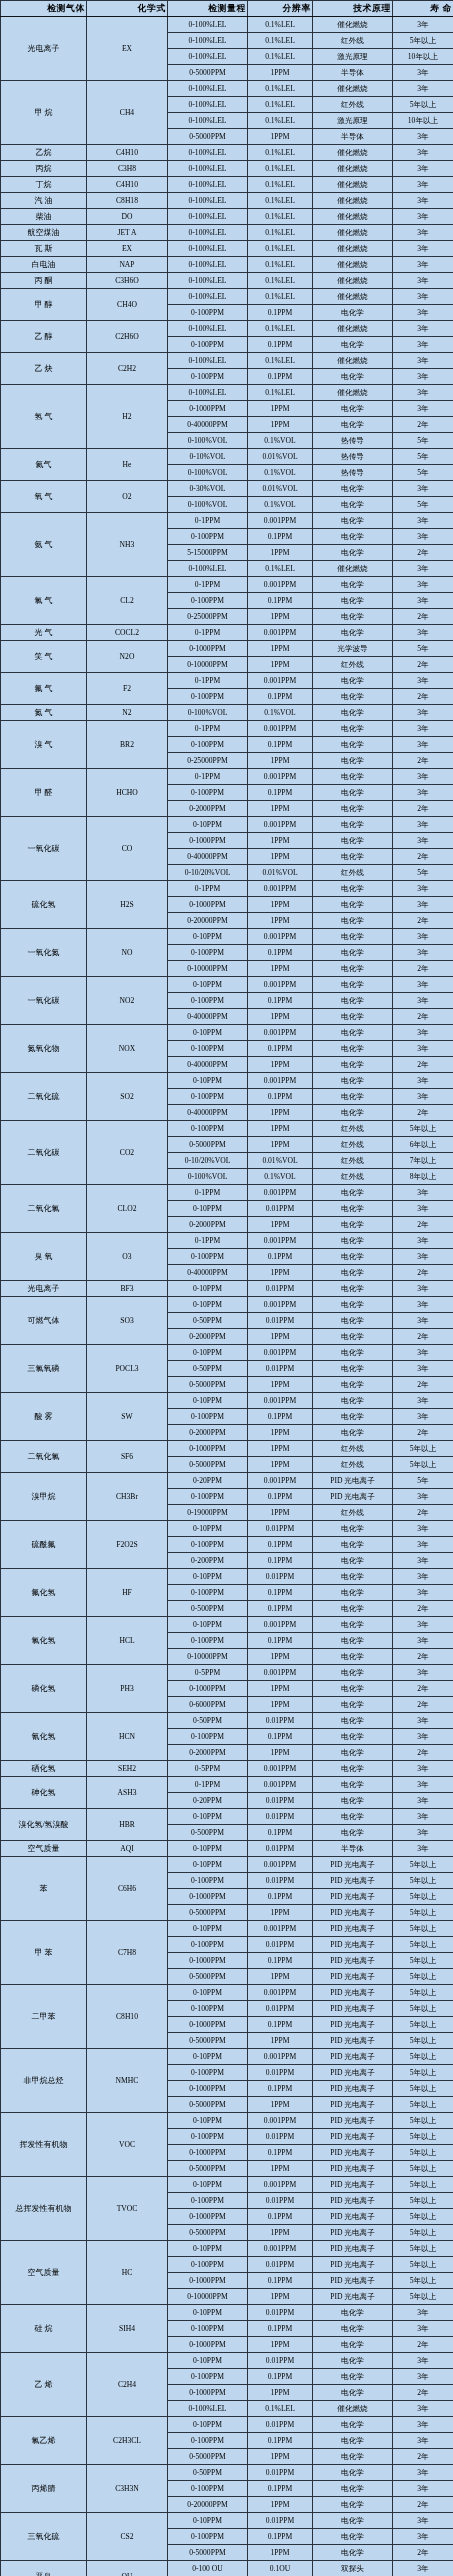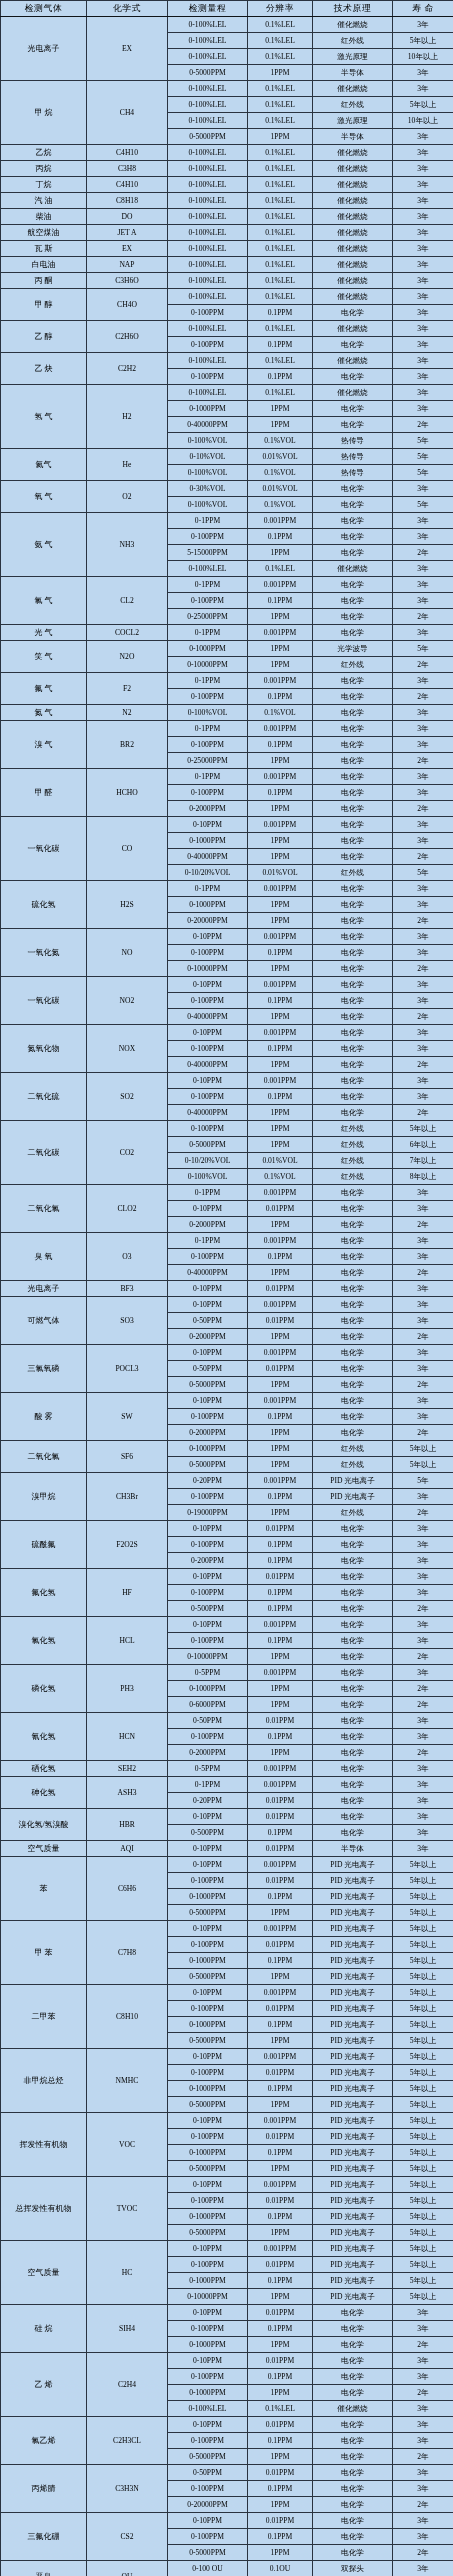--- a/index.html
+++ b/index.html
@@ -18,23 +18,24 @@
     border:0.6px solid #2a3340;
     text-align:center;
     vertical-align:middle;
     padding:0 1.2px;
     overflow:hidden;
     white-space:nowrap;
   }
   thead th{
     height:15.2px;
     font-size:8.8px;
-    font-weight:normal;
+    font-weight:bold;
     border-bottom:1.2px solid #101418;
     letter-spacing:0.6px;
+    text-align:right;
   }
   tbody td{
     height:15px;
     font-size:7.6px;
     line-height:1;
   }
   tr.group-start td{
     border-top:1.2px solid #101418;
   }
   td.gas-cell{font-size:8px;}
@@ -1114,21 +1115,21 @@
           <td>电化学</td>
           <td>3年</td>
         </tr>
         <tr>
           <td>0-20000PPM</td>
           <td>1PPM</td>
           <td>电化学</td>
           <td>2年</td>
         </tr>
         <tr class="group-start">
-          <td rowspan="3" class="gas-cell">三氟化硼</td>
+          <td rowspan="3" class="gas-cell">三氧化硫</td>
           <td rowspan="3" class="formula-cell">CS2</td>
           <td>0-10PPM</td>
           <td>0.01PPM</td>
           <td>电化学</td>
           <td>3年</td>
         </tr>
         <tr>
           <td>0-100PPM</td>
           <td>0.1PPM</td>
           <td>电化学</td>

